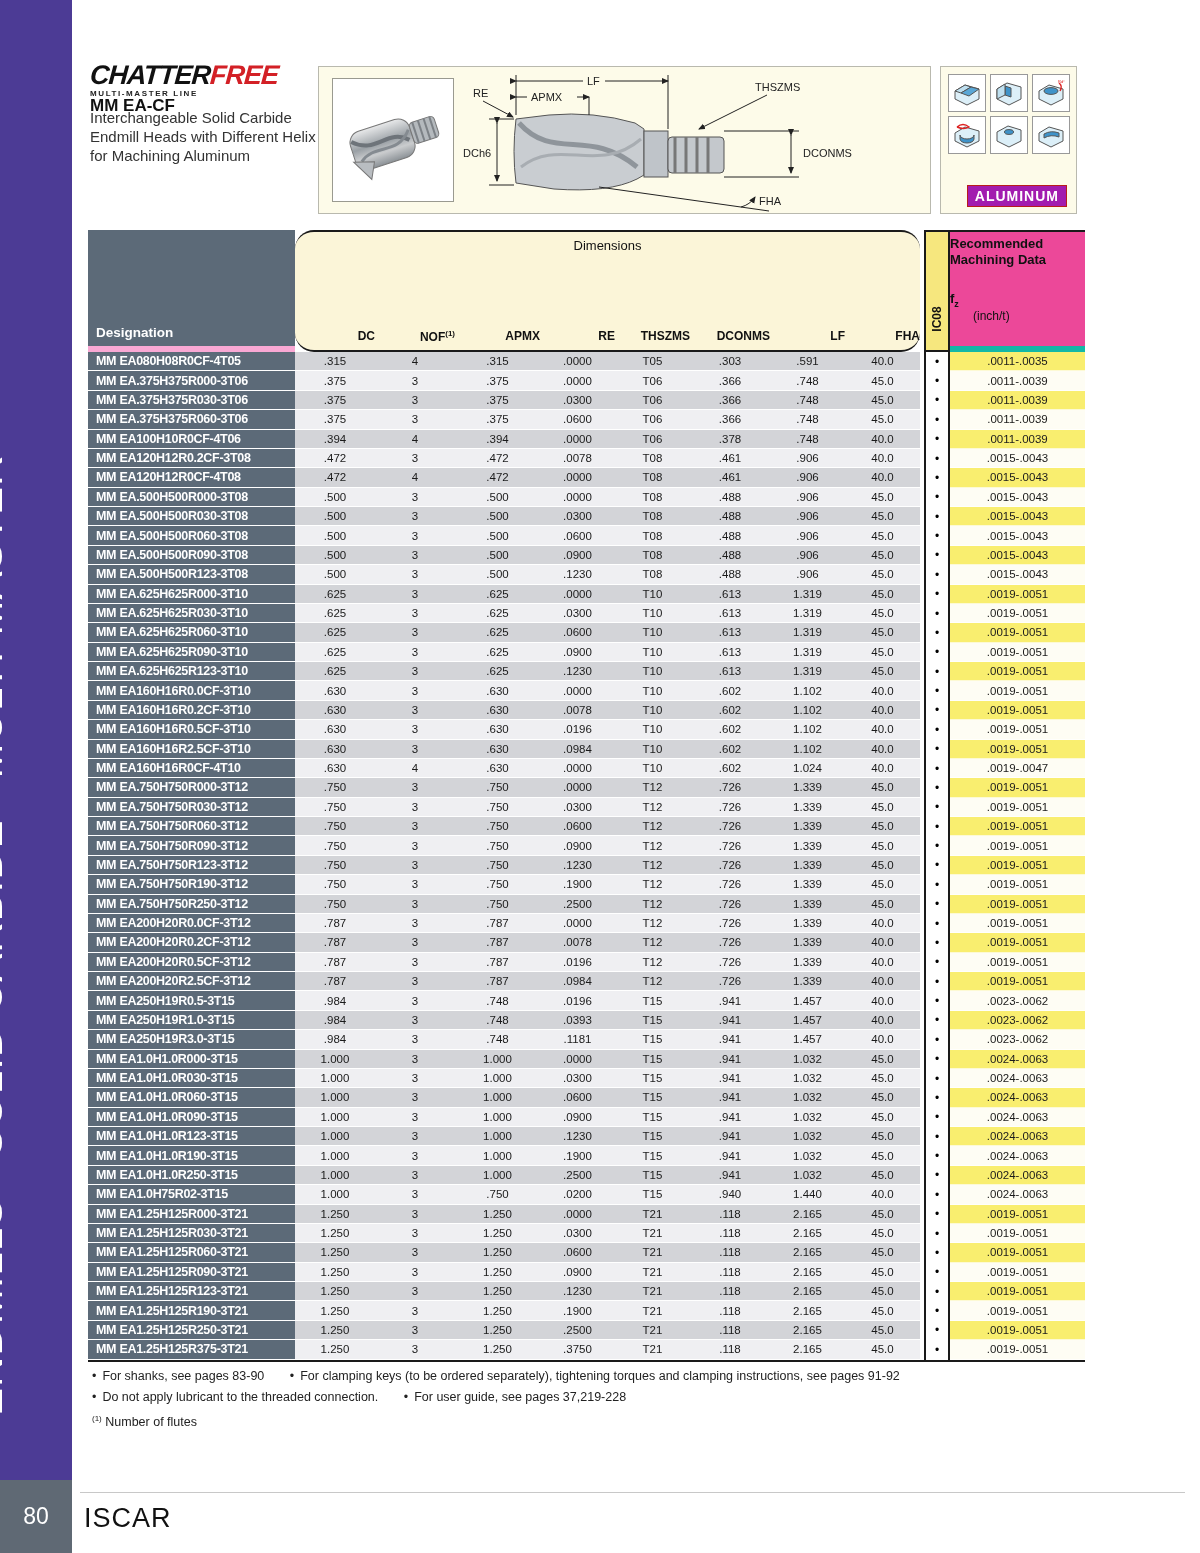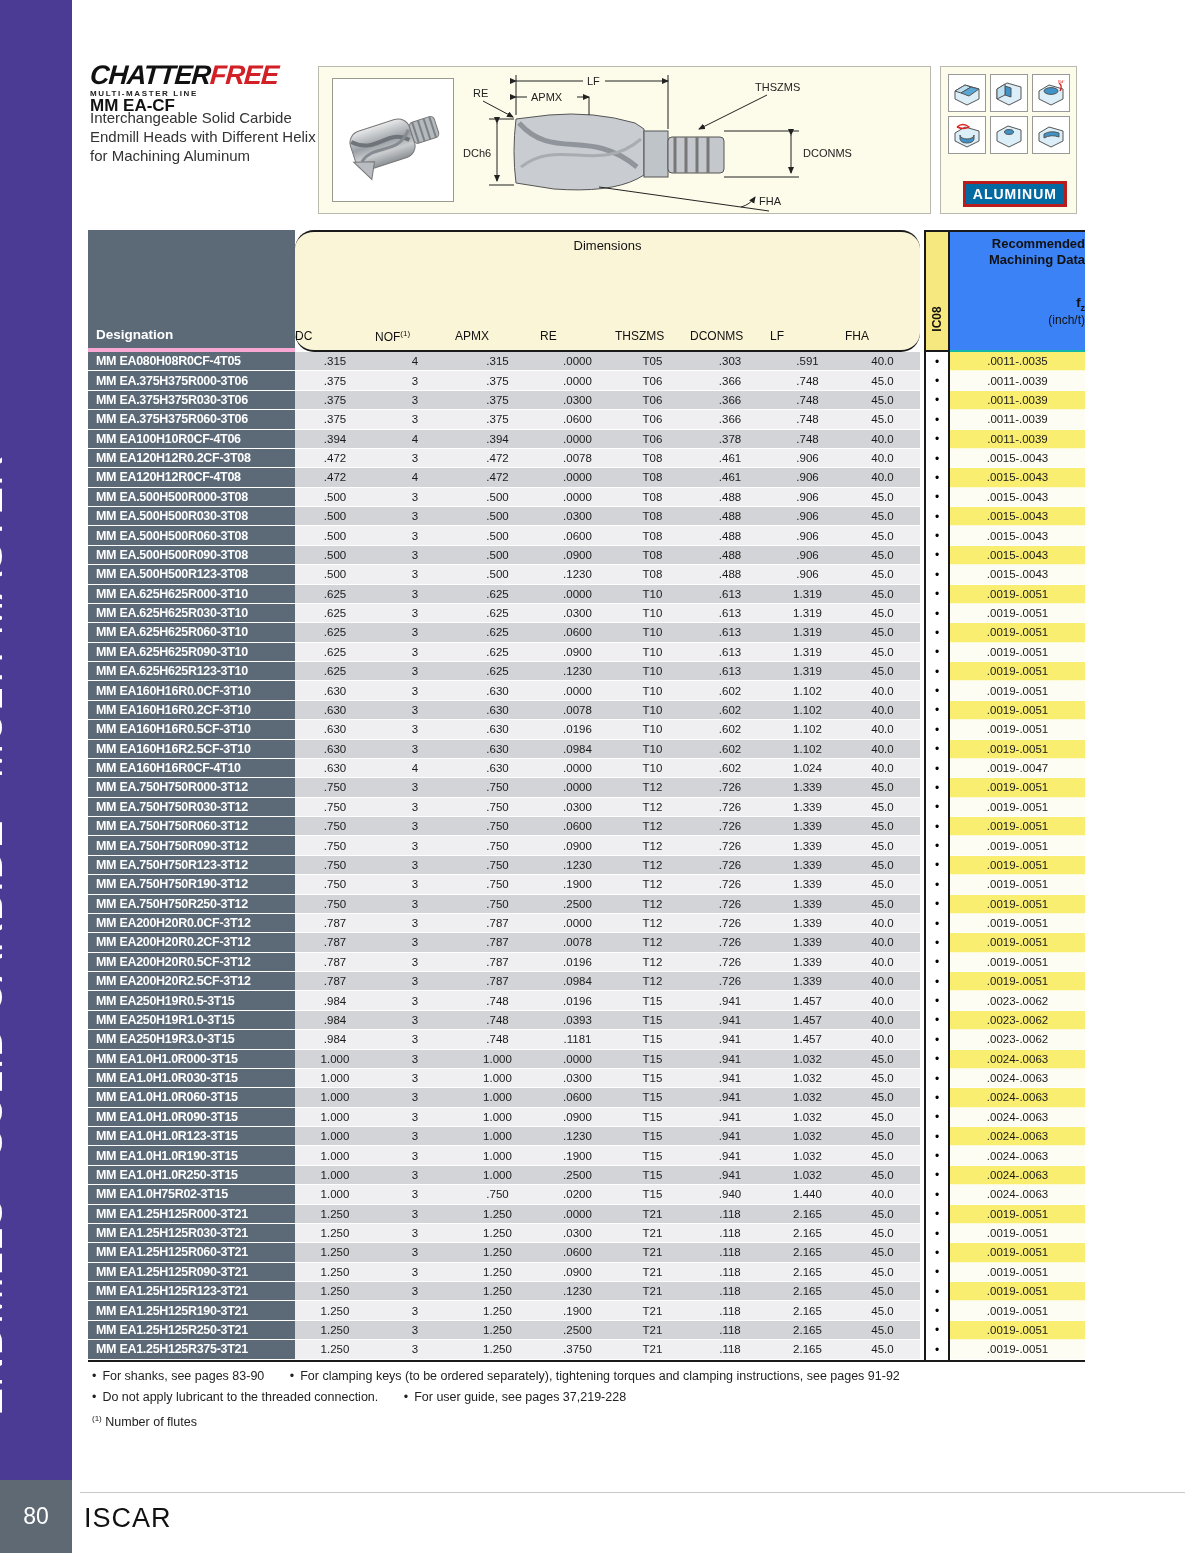--- a/index.html
+++ b/index.html
@@ -29,39 +29,39 @@
   
   .diagram-box { position:absolute; left:318px; top:66px; width:613px; height:148px; background:#FDFBE9; border:1px solid #b9b9ae; }
   .photo-box { position:absolute; left:13px; top:11px; width:122px; height:124px; background:#fff; border:1px solid #9a9a90; }
   .diag-svg { position:absolute; left:140px; top:0; }
   .diag-label { font-size:11px; fill:#222; font-family:"Liberation Sans",sans-serif; }
 
   
   .icons-box { position:absolute; left:940px; top:66px; width:137px; height:148px; background:#FDFBE9; border:1px solid #b9b9ae; }
   .tiles { position:absolute; left:7px; top:7px; width:123px; display:grid; grid-template-columns:repeat(3,38px); grid-auto-rows:38px; gap:4px; }
   .tile { background:#fff; border:1px solid #999; display:flex; align-items:center; justify-content:center; }
-  .alu-badge { position:absolute; right:9px; bottom:6px; background:#0369a1; color:#fff; font-weight:bold; font-size:14px;
-    letter-spacing:1px; padding:2px 7px; border:3px solid #b91c1c; }
+  .alu-badge { position:absolute; right:9px; bottom:6px; background:#a21caf; color:#fff; font-weight:bold; font-size:14px;
+    letter-spacing:1px; padding:2px 7px; border:1px solid #b91c1c; }
 
   
   .tblwrap { position:absolute; left:88px; top:230px; width:997px; border-bottom:2px solid #1a1a1a; }
   .grid { display:grid; grid-template-columns:207px 80px 80px 85px 75px 75px 80px 75px 75px 4px 26px 135px; }
   .thead { height:122px; }
-  .h-des { background:#5C6A78; color:#fff; font-weight:bold; font-size:13.5px; display:flex; align-items:flex-end; padding:0 0 6px 8px; border-bottom:4px solid #f9a8d4; }
+  .h-des { background:#5C6A78; color:#fff; font-weight:bold; font-size:13.5px; display:flex; align-items:flex-end; padding:0 0 6px 8px; border-bottom:6px solid #f9a8d4; }
   .h-band { grid-column:2/10; background:#FBF5D8; border-top:2px solid #1a1a1a; border-bottom:2px solid #1a1a1a;
     display:flex; flex-direction:column; justify-content:space-between;border-radius:19px; }
   .h-band-title { text-align:center; font-size:13px; padding-top:6px; color:#111; }
   .h-cols { display:grid; grid-template-columns:80px 80px 85px 75px 75px 80px 75px 75px; }
-  .h-col { text-align:left; font-weight:normal; font-size:12px; padding-bottom:6px; color:#111; }
+  .h-col { text-align:right; font-weight:bold; font-size:12px; padding-bottom:6px; color:#111; }
   .h-gap { background:#fff; }
   .h-ic { background:#F6E77E; border:2px solid #1a1a1a; border-top-width:2px; position:relative; }
   .h-ic span { position:absolute; left:50%; bottom:24px; transform:translateX(-50%) rotate(-90deg); transform-origin:center;
     font-weight:bold; font-size:12px; white-space:nowrap; color:#111; }
-  .h-fz { background:#3b82f6; border-top:2px solid #1a1a1a; border-bottom:2px solid #14b8a6;
-    display:flex; flex-direction:column; justify-content:space-between; text-align:right; }
+  .h-fz { background:#ec4899; border-top:2px solid #1a1a1a; border-bottom:6px solid #14b8a6;
+    display:flex; flex-direction:column; justify-content:space-between; text-align:left; }
   .h-fz .rec { font-size:13px; font-weight:600; padding-top:4px; line-height:16px; color:#111; }
   .h-fz .fzl { font-size:13px; font-weight:bold; color:#111; }
   .h-fz .fzu { font-size:12px; padding-bottom:23px; color:#111;margin-left:23px; }
   sub { font-size:9px; }
   sup { font-size:8px; }
 
   .tbody { grid-auto-rows:19.38px; }
   .c-des { background:#5C6A78; color:#fff; font-weight:bold; font-size:12.5px; letter-spacing:-0.3px;
     display:flex; align-items:center; padding-left:8px; border-bottom:1px solid #fff; white-space:nowrap; overflow:hidden; }
   .c-num { font-size:11.5px; color:#1a1a1a; display:flex; align-items:center; justify-content:center; border-bottom:1px solid #fff; }

